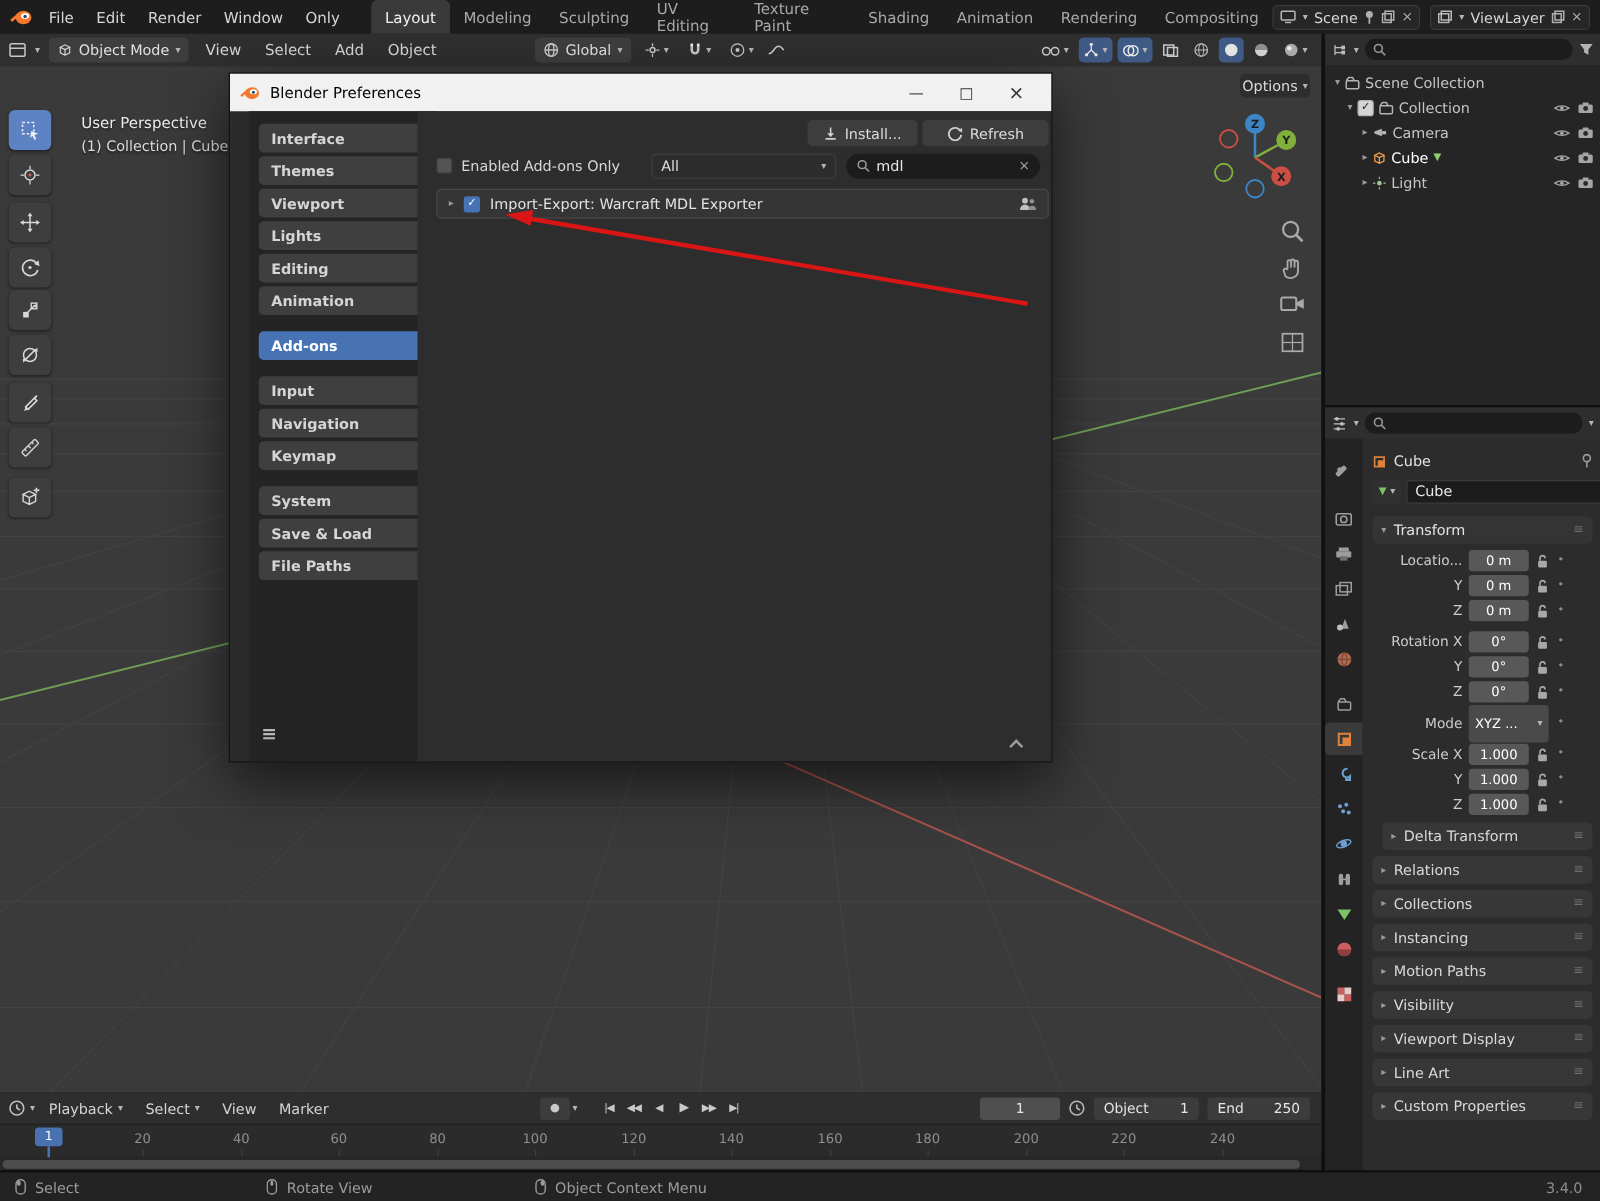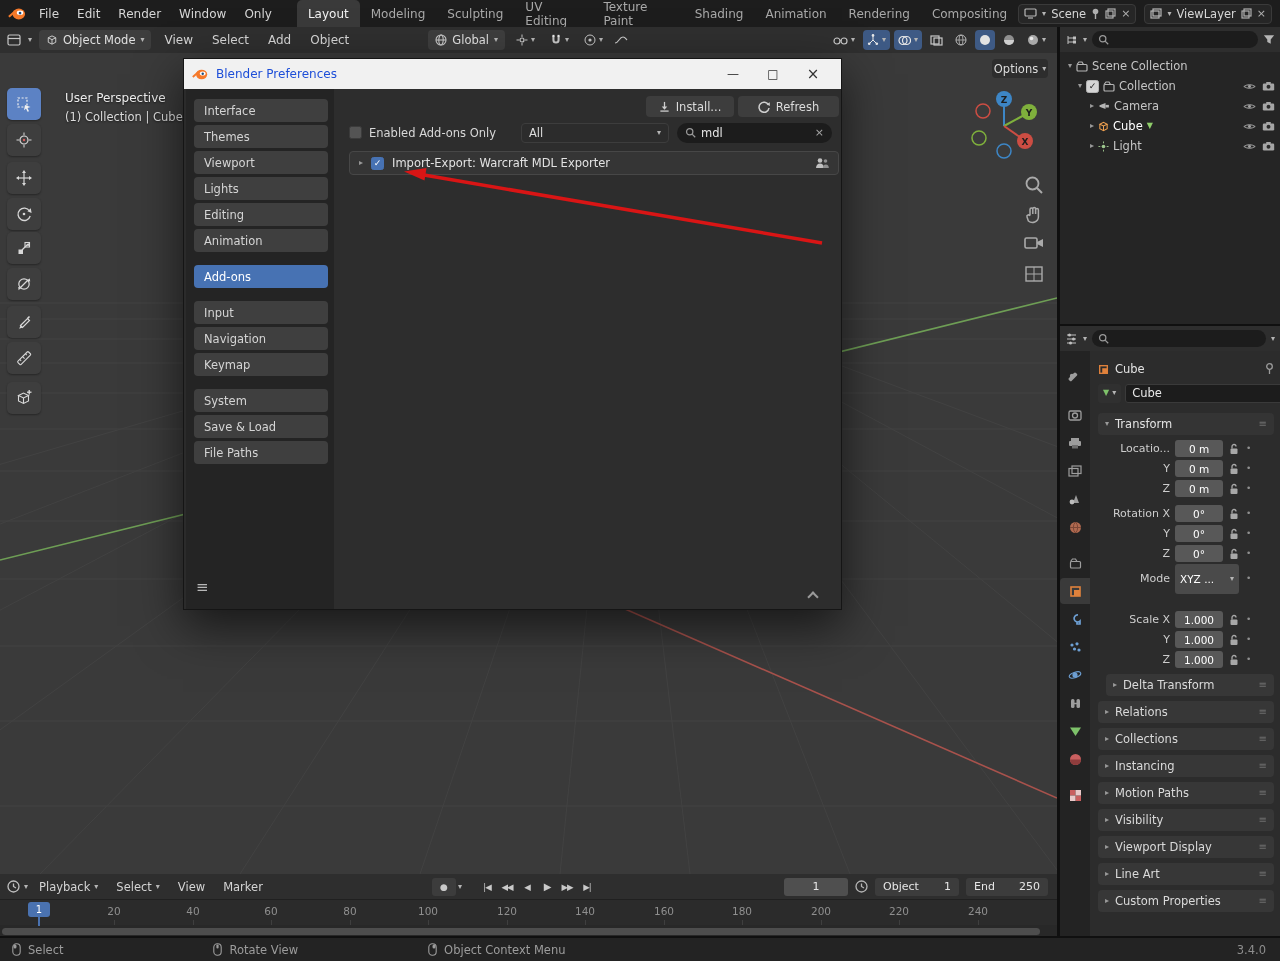--- a/index.html
+++ b/index.html
@@ -72,23 +72,23 @@
 #tl-scroll{position:absolute;left:0;top:53px;width:1057px;height:9px;}
 #tl-scrollbar{position:absolute;left:2px;top:1px;width:1038px;height:7px;background:#4d4d4d;border-radius:4px;}
 
 
 #statusbar{position:absolute;left:0;top:938px;width:1280px;height:23px;background:#232323;display:flex;align-items:center;color:#9c9c9c;font-size:11.5px;}
 .sb-item{display:flex;align-items:center;gap:7px;}
 
 
 #prefs{position:absolute;left:183px;top:58px;width:659px;height:552px;background:#2b2b2b;border:1px solid #151515;box-shadow:0 16px 44px rgba(0,0,0,.6);z-index:40;}
 #prefs-title{height:30px;background:#f1f1f1;display:flex;align-items:center;padding:0 8px;gap:8px;}
-#prefs-title .ttl{color:#1d4ed8;font-size:12px;}
+#prefs-title .ttl{color:#000000;font-size:12px;}
 .win-ctl{width:40px;height:30px;display:flex;align-items:center;justify-content:center;color:#333;font-size:12px;}
-#prefs-side{position:absolute;left:2px;top:30px;bottom:0;width:150px;background:#242424;padding:10px 8px;}
+#prefs-side{position:absolute;left:15px;top:30px;bottom:0;width:150px;background:#242424;padding:10px 8px;font-weight:bold;}
 .navbtn{height:23px;background:#3f3f3f;border-radius:4px;display:flex;align-items:center;padding-left:10px;font-size:11.5px;color:#d5d5d5;margin-bottom:3px;}
 .navbtn.active{background:#4772b3;color:#fff;}
 .navgap{height:10px;}
 #prefs-main{position:absolute;left:150px;top:30px;right:0;bottom:0;background:#2d2d2d;}
 .segs{position:absolute;left:15px;top:7px;width:288px;height:21px;display:flex;}
 .seg{flex:1;background:#3a3a3a;display:flex;align-items:center;justify-content:center;font-size:11.5px;color:#cfcfcf;border-right:1px solid #2b2b2b;}
 .seg:first-child{border-radius:4px 0 0 4px;}
 .seg:last-child{border-radius:0 4px 4px 0;border-right:none;}
 .seg.active{background:#4772b3;color:#fff;box-shadow:0 0 0 2.5px #d91515;z-index:2;}
 .pref-btn{position:absolute;top:7px;height:21px;background:#3d3d3d;border-radius:4px;display:flex;align-items:center;justify-content:center;gap:6px;font-size:11.5px;color:#dcdcdc;}
@@ -839,21 +839,21 @@
       <span class="pdot">•</span>
     </div>
     <div class="prow" style="margin-top:6px;">
       <span class="plabel">Mode</span>
       <span class="pdrop">
         <span>XYZ ...</span>
         <span class="caret">▾</span>
       </span>
       <span class="pdot">•</span>
     </div>
-    <div class="prow" style="margin-top:22px;">
+    <div class="prow" style="margin-top:6px;">
       <span class="plabel">Scale X</span>
       <span class="pfield">1.000</span>
       <span class="ic plock">
           <svg width="10" height="12" viewBox="0 0 10 12">
             <path d="M3 5.5 V3.5 a2 2 0 0 1 4 0" fill="none" stroke="#a8a8a8" stroke-width="1.3"></path>
             <rect x="1.5" y="5.5" width="7" height="5.5" rx="1" fill="#a8a8a8"></rect>
           </svg>
         </span>
       <span class="pdot">•</span>
     </div>

